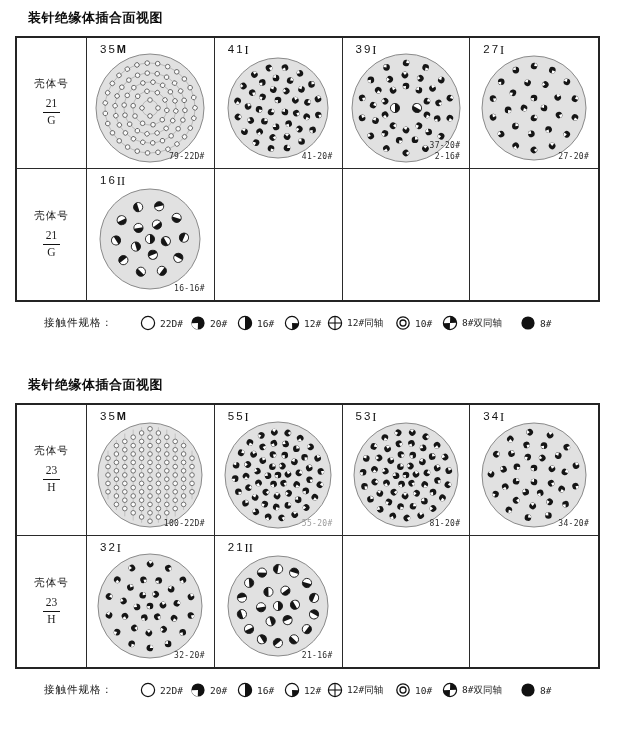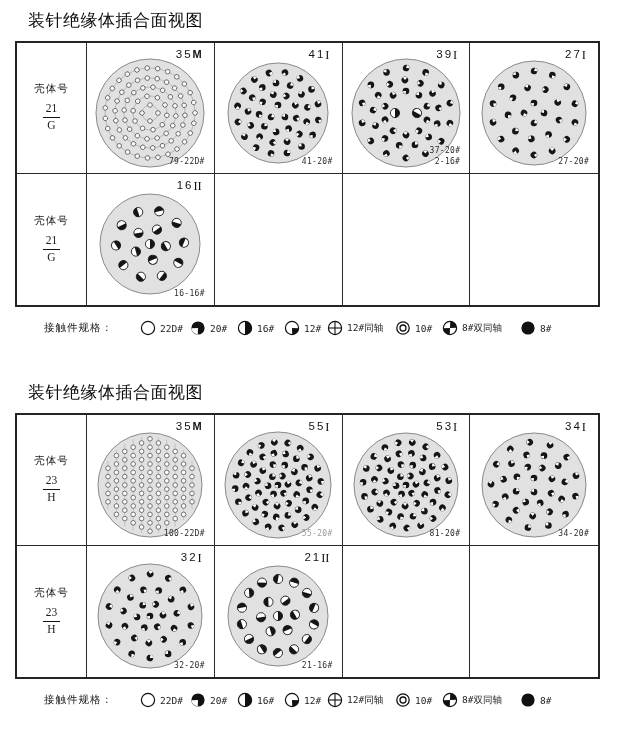--- a/index.html
+++ b/index.html
@@ -3,39 +3,39 @@
 <meta charset="utf-8">
 <style>
   * { box-sizing: border-box; margin: 0; padding: 0; }
   body { background: #ffffff; }
   .page {
     position: relative; width: 626px; height: 741px; background: #fff;
     overflow: hidden; font-family: "Liberation Sans", sans-serif; color: #111;
   }
   .sec { padding-top: 9px; }
   .sec + .sec { margin-top: 36px; }
-  .sec-title { font-size: 17px; font-weight: normal; color: #0d0d0d; margin: 0 0 9px 28px; letter-spacing: 0.5px; }
+  .sec-title { font-size: 13px; font-weight: bold; color: #0d0d0d; margin: 0 0 9px 28px; letter-spacing: 0.5px; }
 
   .tbl {
     margin-left: 15px; width: 585px;
     display: grid; grid-template-columns: 70px repeat(4, 1fr);
     grid-auto-rows: 131px;
     border: 2px solid #242424;
     background: #fff;
   }
   .cell { position: relative; border-right: 1px solid #2a2a2a; border-bottom: 1px solid #2a2a2a; }
   .cell.col-last { border-right: none; }
   .cell.row-last { border-bottom: none; }
 
   .shell-cell { display: flex; flex-direction: column; align-items: center; justify-content: center; gap: 5px; text-align: right; }
   .shell-label { font-size: 10.5px; color: #1a1a1a; letter-spacing: 1px; }
   .frac { display: flex; flex-direction: column; align-items: center; font-family: "Liberation Serif", serif; font-size: 11.5px; line-height: 1.35; color: #1a1a1a; }
   .frac .fn { border-bottom: 1px solid #111; padding: 0 3px; }
 
-  .ch { position: absolute; top: 5px; left: 0; right: 0; display: flex; justify-content: flex-end; padding: 0 12px 0 13px; z-index: 2; }
+  .ch { position: absolute; top: 5px; left: 0; right: 0; display: flex; justify-content: flex-start; padding: 0 12px 0 13px; z-index: 2; }
   .cnum { font-size: 11.5px; letter-spacing: 2px; color: #141414; }
   .ccls { font-size: 11px; font-weight: 700; color: #141414; }
   .ccls.serif { font-family: "Liberation Serif", serif; font-weight: 400; font-size: 12.5px; }
   .disc { display: block; margin: 13px auto 0; }
   .clab { position: absolute; right: 9px; bottom: 6px; font-family: "DejaVu Sans Mono", monospace; font-size: 8px; text-align: right; line-height: 1.3; color: #2b2b2b; letter-spacing: 0.3px; }
   .clab.muted { color: #9b9b9b; }
 
   .legend { display: flex; align-items: flex-end; margin: 13px 12px 0 44px; }
   .lg-prefix { font-size: 10.5px; color: #1a1a1a; width: 96px; letter-spacing: 1px; padding-bottom: 1px; }
   .lg-item { display: flex; align-items: center; gap: 4px; }

